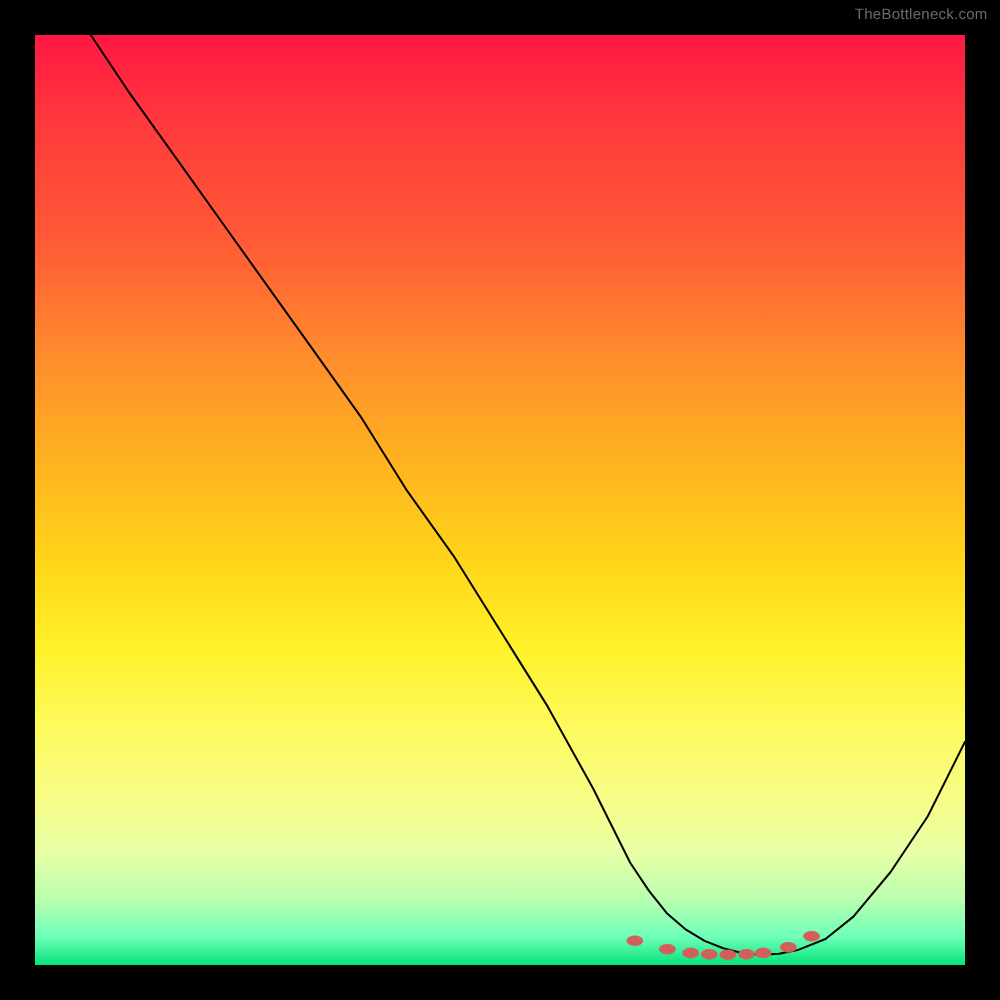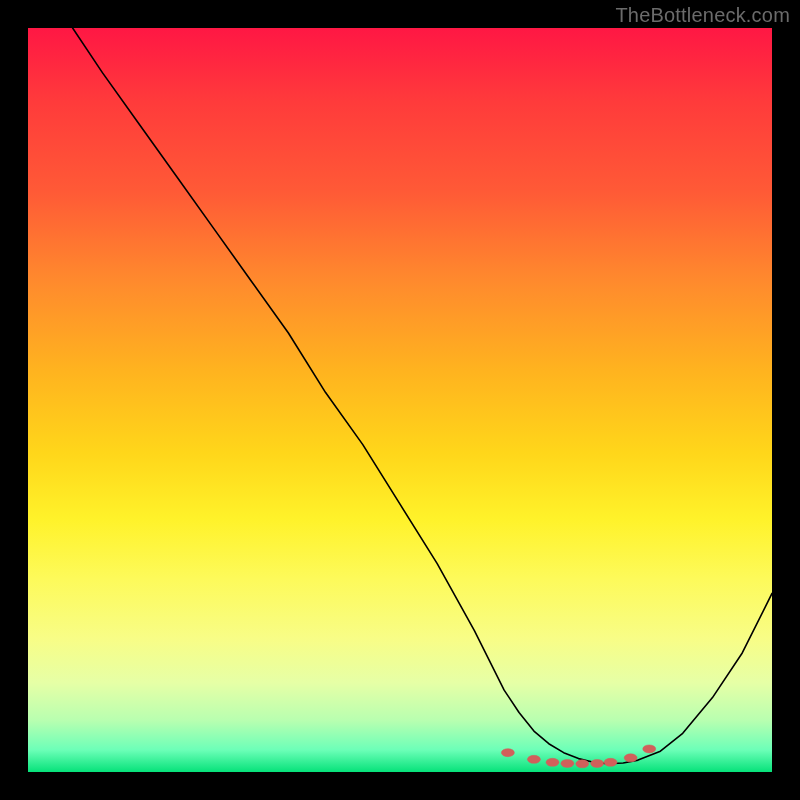--- a/index.html
+++ b/index.html
@@ -46,21 +46,21 @@
     left: 0;
     top: 0;
     width: 744px;
     height: 744px;
   }
   .watermark {
     position: absolute;
     top: 4px;
     right: 10px;
     color: #6b6b6b;
-    font-size: 20px;
+    font-size: 12px;
     font-weight: 500;
     letter-spacing: 0.2px;
     user-select: none;
   }
 </style>
 </head>
 <body>
 
 <div class="frame">
   <div class="watermark">TheBottleneck.com</div>

